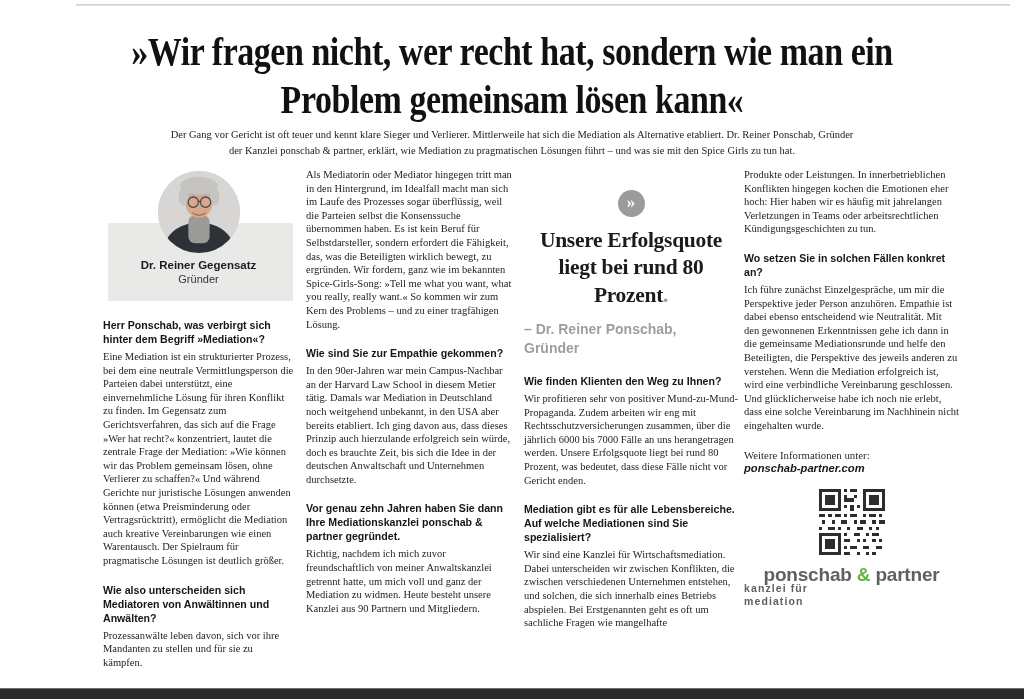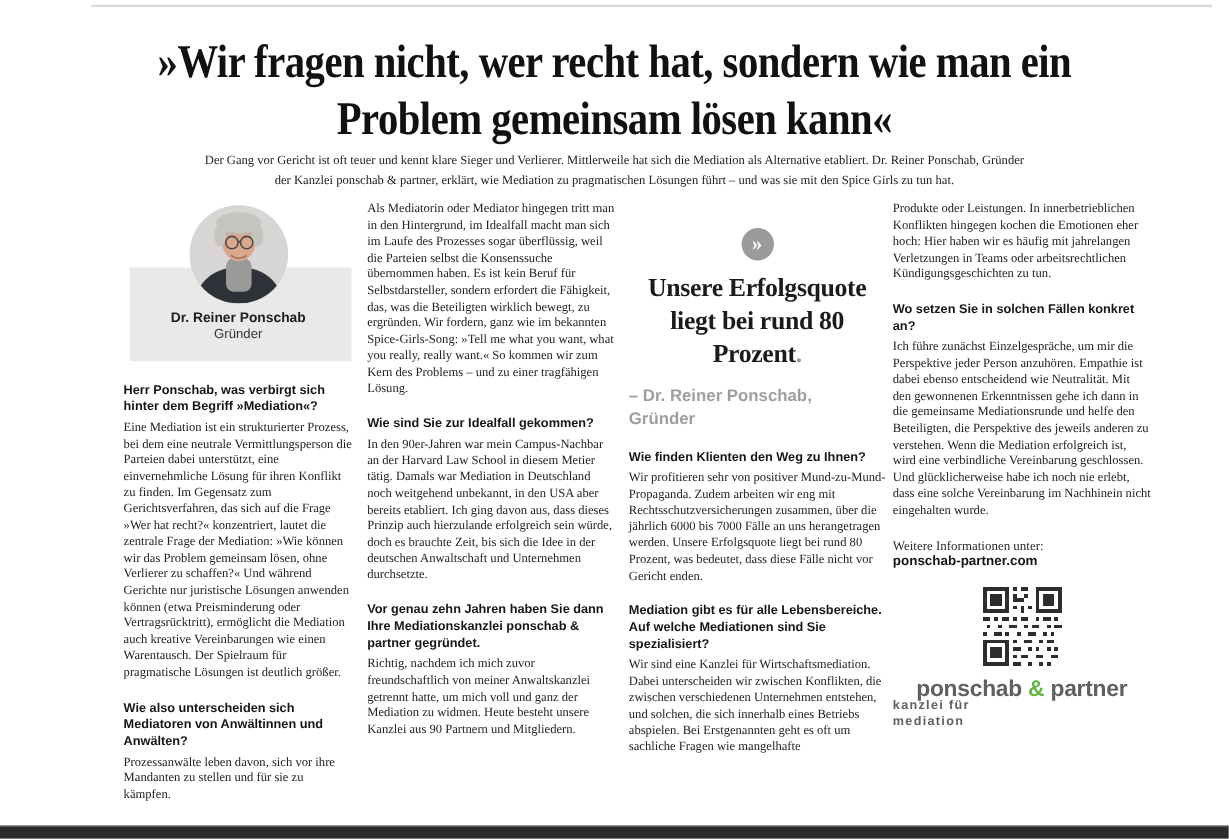--- a/index.html
+++ b/index.html
@@ -55,21 +55,21 @@
   .quote-period { color:#9b9b9b; }
   .quote-attr { margin-top:11px; text-align:left;
     font-family:"Liberation Sans", sans-serif; font-weight:bold;
     font-size:14px; line-height:1.4; color:#9e9e9e; }
   .pullquote-wrap { margin-bottom:6px; }
 
   
   .info-label { font-family:Liberation Serif, serif; font-size:10.8px;
     color:#2b2b2b; margin-top:16px; }
   .info-url { font-family:"Liberation Sans", sans-serif; font-weight:bold;
-    font-size:11.2px; color:#161616; text-decoration:none; display:inline-block; }
+    font-size:11.2px; color:#161616; text-decoration:none; display:inline-block;font-style:italic; }
   .qr { display:block; margin:13px auto 0; width:66px; height:66px; }
   .logo { margin-top:13px; text-align:center; }
   .logo-main { font-family:"Liberation Sans", sans-serif; font-weight:bold;
     font-size:19px; letter-spacing:-0.2px; color:#5e6063; white-space:nowrap; }
   .logo-amp { color:#62b445; }
   .logo-tagline { font-family:"Liberation Sans", sans-serif; font-weight:bold;
     font-size:10.5px; line-height:1.25; letter-spacing:1.1px; color:#5e6063;
     text-align:left; padding-right:31px; margin-top:1px; }
 </style>
 </head>
@@ -93,32 +93,32 @@
           <ellipse cx="50" cy="18" rx="23" ry="11" fill="#c6c4c0"></ellipse>
           <ellipse cx="31" cy="31" rx="6" ry="11" fill="#c6c4c0"></ellipse>
           <ellipse cx="69" cy="31" rx="6" ry="11" fill="#c6c4c0"></ellipse>
           <circle cx="43" cy="38" r="6.3" fill="none" stroke="#4a4a4a" stroke-width="1.6"></circle>
           <circle cx="58" cy="38" r="6.3" fill="none" stroke="#4a4a4a" stroke-width="1.6"></circle>
           <line x1="49.2" y1="37" x2="51.8" y2="37" stroke="#4a4a4a" stroke-width="1.6"></line>
           <path d="M42,51 Q50,57 58,51" fill="none" stroke="#a5705a" stroke-width="1.6"></path>
           <path d="M37,30 q5,-2.5 9,-1 M54,29 q5,-1.5 9,1" fill="none" stroke="#b8b6b2" stroke-width="1.8"></path>
         </svg>
       </div>
-      <div class="profile-name">Dr. Reiner Ponschab</div>
+      <div class="profile-name">Dr. Reiner Gegensatz</div>
       <div class="profile-role">Gründer</div>
     </div>
     <p class="q">Herr Ponschab, was verbirgt sich hinter dem Begriff »Mediation«?</p>
     <p class="a">Eine Mediation ist ein strukturierter Prozess, bei dem eine neutrale Vermittlungsperson die Parteien dabei unterstützt, eine einvernehmliche Lösung für ihren Konflikt zu finden. Im Gegensatz zum Gerichtsverfahren, das sich auf die Frage »Wer hat recht?« konzentriert, lautet die zentrale Frage der Mediation: »Wie können wir das Problem gemeinsam lösen, ohne Verlierer zu schaffen?« Und während Gerichte nur juristische Lösungen anwenden können (etwa Preisminderung oder Vertragsrücktritt), ermöglicht die Mediation auch kreative Vereinbarungen wie einen Warentausch. Der Spielraum für pragmatische Lösungen ist deutlich größer.</p>
     <p class="q">Wie also unterscheiden sich Mediatoren von Anwältinnen und Anwälten?</p>
     <p class="a">Prozessanwälte leben davon, sich vor ihre Mandanten zu stellen und für sie zu kämpfen.</p>
   </div>
 
   <div class="col col2">
     <p class="para">Als Mediatorin oder Mediator hingegen tritt man in den Hintergrund, im Idealfall macht man sich im Laufe des Prozesses sogar überflüssig, weil die Parteien selbst die Konsenssuche übernommen haben. Es ist kein Beruf für Selbstdarsteller, sondern erfordert die Fähigkeit, das, was die Beteiligten wirklich bewegt, zu ergründen. Wir fordern, ganz wie im bekannten Spice-Girls-Song: »Tell me what you want, what you really, really want.« So kommen wir zum Kern des Problems – und zu einer tragfähigen Lösung.</p>
-    <p class="q">Wie sind Sie zur Idealfall gekommen?</p>
+    <p class="q">Wie sind Sie zur Empathie gekommen?</p>
     <p class="a">In den 90er-Jahren war mein Campus-Nachbar an der Harvard Law School in diesem Metier tätig. Damals war Mediation in Deutschland noch weitgehend unbekannt, in den USA aber bereits etabliert. Ich ging davon aus, dass dieses Prinzip auch hierzulande erfolgreich sein würde, doch es brauchte Zeit, bis sich die Idee in der deutschen Anwaltschaft und Unternehmen durchsetzte.</p>
     <p class="q">Vor genau zehn Jahren haben Sie dann Ihre Mediationskanzlei ponschab &amp; partner gegründet.</p>
     <p class="a">Richtig, nachdem ich mich zuvor freundschaftlich von meiner Anwaltskanzlei getrennt hatte, um mich voll und ganz der Mediation zu widmen. Heute besteht unsere Kanzlei aus 90 Partnern und Mitgliedern.</p>
   </div>
 
   <div class="col col3">
     <div class="pullquote-wrap">
       <div class="pullquote">
         <div class="quote-badge">
           <span>»</span>

